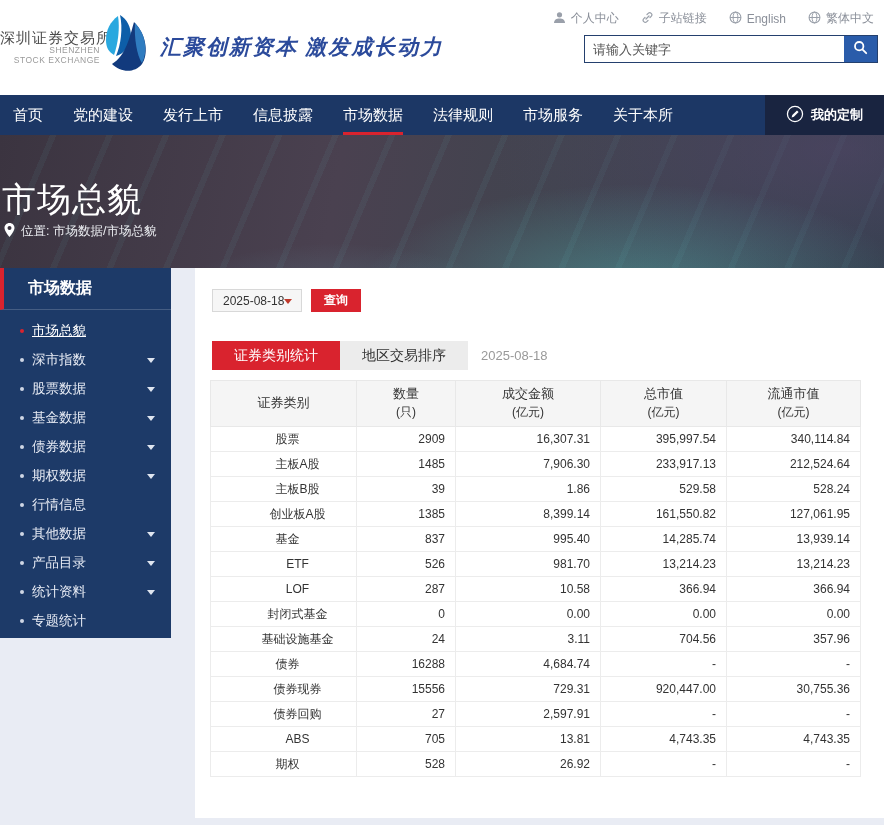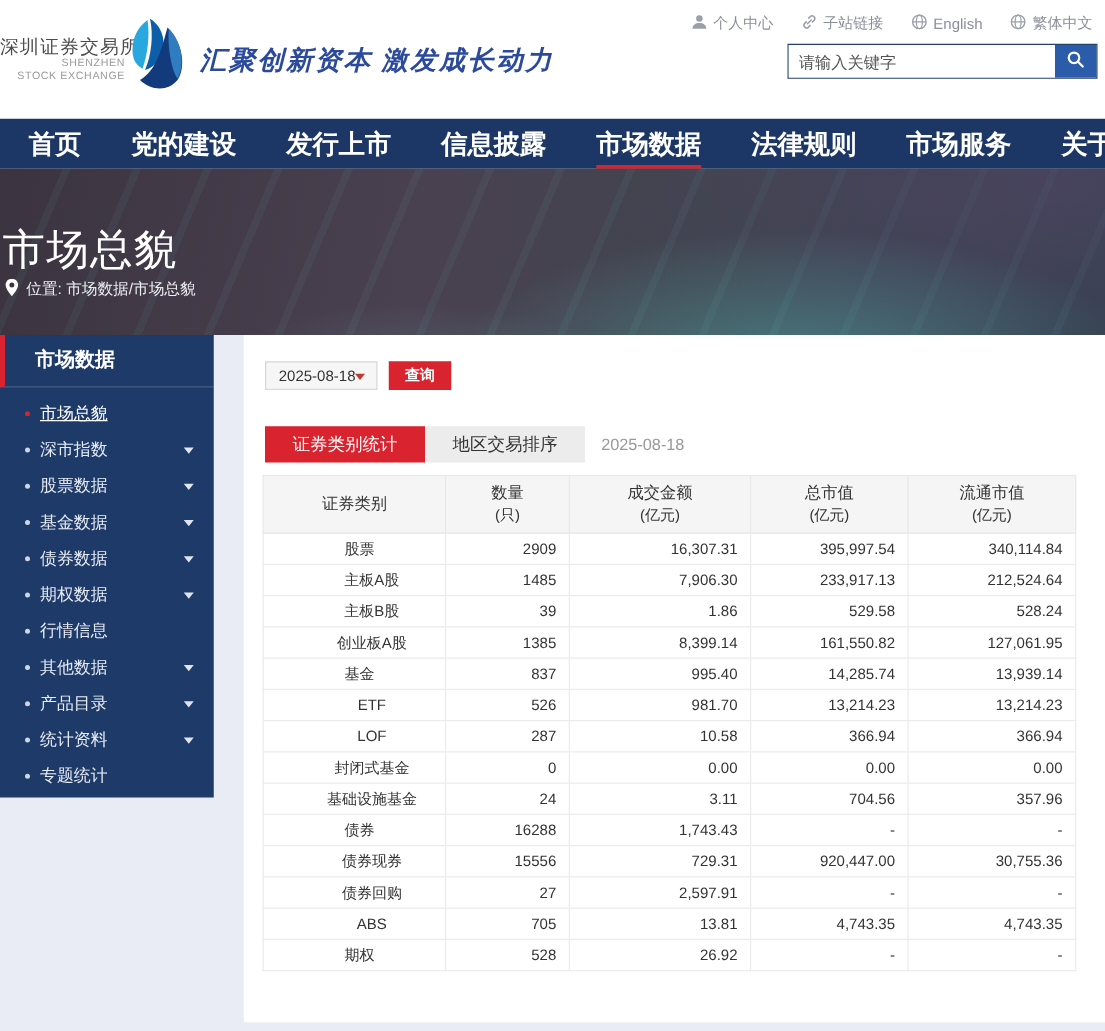--- a/index.html
+++ b/index.html
@@ -5,35 +5,35 @@
   * { margin:0; padding:0; box-sizing:border-box; }
   html,body { width:884px; height:825px; overflow:hidden; }
   body { font-family:"Liberation Sans","DejaVu Sans",sans-serif; color:#333; background:#e9ecf4; }
   .page { position:relative; width:884px; height:825px; background:#fff; }
 
   
   .top-header { position:absolute; top:0; left:0; width:884px; height:95px; background:#fff; }
   .top-links { position:absolute; top:10px; right:10px; display:flex; gap:22px; align-items:center; }
   .top-link { display:flex; align-items:center; gap:5px; font-size:12px; color:#8a8f99; cursor:pointer; }
   .top-link svg { width:13px; height:13px; }
-  .search-area { position:absolute; top:35px; right:6px; width:248px; height:28px; display:flex; border:1px solid #24406e; }
+  .search-area { position:absolute; top:35px; right:6px; width:294px; height:28px; display:flex; border:1px solid #24406e; }
   .search-input { flex:1; border:none; outline:none; padding:0 8px; font-size:13px; color:#333; font-family:inherit; }
   .search-input::placeholder { color:#555; }
   .search-btn { width:33px; height:26px; background:#2a5caa; border:none; display:flex; align-items:center; justify-content:center; cursor:pointer; }
   .logo-row { position:absolute; top:14px; left:0; display:flex; align-items:center; }
   .logo-text { width:100px; text-align:right; line-height:1.15; }
   .logo-cn { font-size:15px; color:#4b4b4b; letter-spacing:1px; white-space:nowrap; }
   .logo-en { font-size:8.5px; color:#9a9a9a; letter-spacing:.5px; white-space:nowrap; }
   .logo-mark { margin:0 6px 0 4px; }
   .slogan { font-size:21px; font-weight:bold; font-style:italic; color:#2b4a9b; font-family:"Liberation Serif","DejaVu Serif",serif; letter-spacing:2px; margin-left:6px; white-space:nowrap; }
 
   
   .main-nav { position:absolute; top:95px; left:0; width:884px; height:40px; background:#1c3765; display:flex; align-items:stretch; }
   .nav-items { display:flex; gap:30px; padding-left:13px; flex:1; }
-  .nav-item { position:relative; display:flex; align-items:center; color:#fff; font-size:21px; font-weight:bold; cursor:pointer; white-space:nowrap;margin-left:10px; }
+  .nav-item { position:relative; display:flex; align-items:center; color:#fff; font-size:15px; font-weight:normal; cursor:pointer; white-space:nowrap; }
   .nav-item.active::after { content:""; position:absolute; left:0; right:0; bottom:0; height:3px; background:#d9232e; }
   .nav-custom { width:119px; background:#192440; display:flex; align-items:center; justify-content:center; gap:7px; color:#fff; font-size:13px; font-weight:bold; cursor:pointer; }
   .nav-custom svg { width:18px; height:18px; }
 
   
   .banner { position:absolute; top:135px; left:0; width:884px; height:133px; overflow:hidden;
     background:
       radial-gradient(ellipse 420px 160px at 72% 115%, rgba(96,226,222,.33), transparent 65%),
       radial-gradient(ellipse 320px 130px at 38% 140%, rgba(120,220,235,.22), transparent 60%),
       radial-gradient(ellipse 500px 220px at 95% 10%, rgba(90,70,110,.5), transparent 70%),
@@ -335,21 +335,21 @@
             <tr>
               <td class="cat level1">基础设施基金</td>
               <td class="num">24</td>
               <td class="num">3.11</td>
               <td class="num">704.56</td>
               <td class="num">357.96</td>
             </tr>
             <tr>
               <td class="cat level0">债券</td>
               <td class="num">16288</td>
-              <td class="num">1,743.43</td>
+              <td class="num">4,684.74</td>
               <td class="num">-</td>
               <td class="num">-</td>
             </tr>
             <tr>
               <td class="cat level1">债券现券</td>
               <td class="num">15556</td>
               <td class="num">729.31</td>
               <td class="num">920,447.00</td>
               <td class="num">30,755.36</td>
             </tr>

